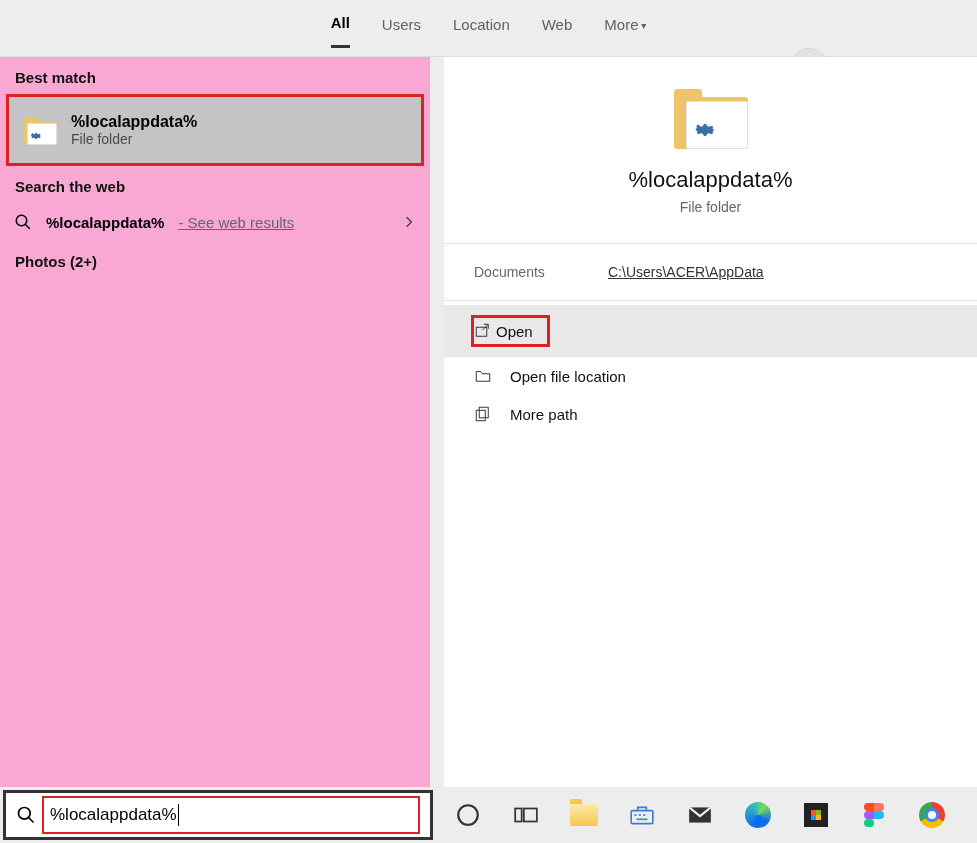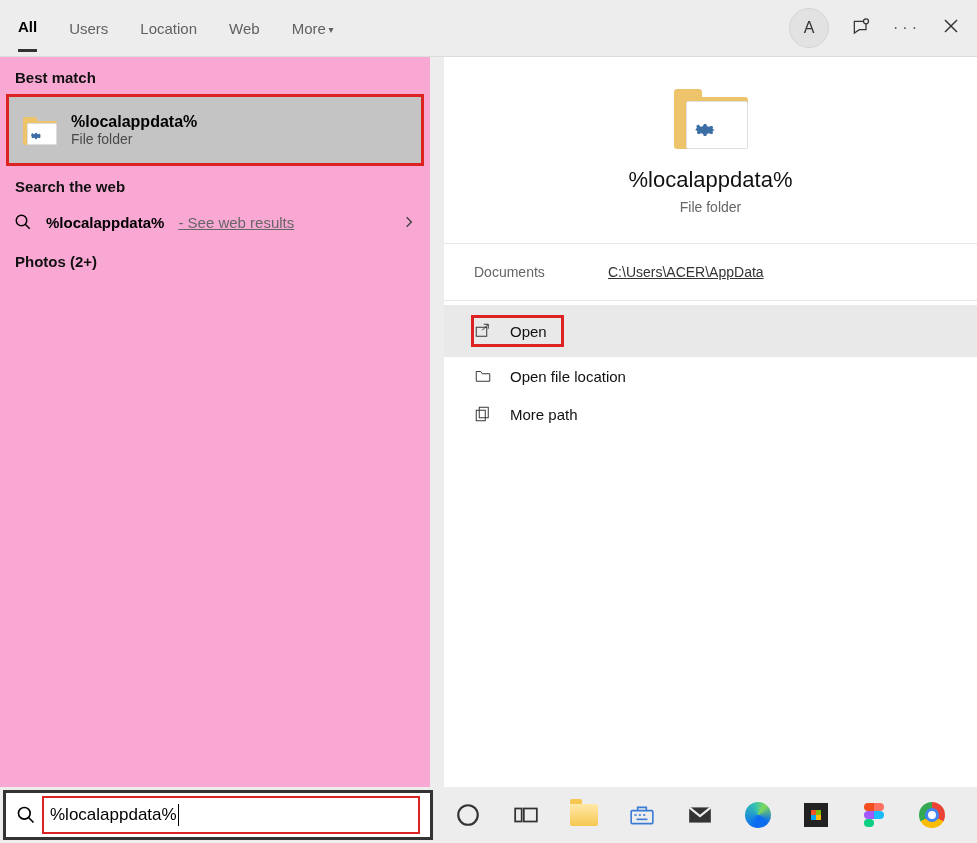--- a/index.html
+++ b/index.html
@@ -1,19 +1,19 @@
 <!DOCTYPE html>
 <html><head>
 <meta charset="utf-8">
 <style>
   * { box-sizing: border-box; margin: 0; padding: 0; font-family: "Segoe UI", Arial, sans-serif; }
   body { width: 977px; height: 843px; background: #ededed; overflow: hidden; position: relative; }
 
   
-  .topbar { height: 57px; display: flex; align-items: center; padding: 0 18px; border-bottom: 1px solid #dcdcdc; }
+  .topbar { height: 57px; display: flex; align-items: center; padding: 0 18px; border-bottom: 1px solid #dcdcdc; flex-direction: column; }
   .tabs { display: flex; gap: 32px; align-items: center; }
   .tab { font-size: 15px; color: #616161; cursor: pointer; padding-bottom: 14px; padding-top: 14px;}
   .tab.active { color: #000; font-weight: 600; border-bottom: 3px solid #333; }
   .tab.more::after { content: " ▾"; font-size: 10px; vertical-align: middle; }
   .topbar-right { margin-left: auto; display: flex; align-items: center; gap: 22px; }
   .avatar { width: 40px; height: 40px; border-radius: 50%; background: #e2e2e2; display:flex; align-items:center; justify-content:center; font-size:16px; color:#333; border:1px solid #d5d5d5;}
   .topicon { width:20px; height:20px; color:#333; }
   .dots { letter-spacing: 4px; font-size:16px; color:#555; }
   .close-x svg { width:16px; height:16px; stroke:#333; }
 
@@ -60,21 +60,21 @@
   .preview-sub { font-size:14px; color:#666; }
 
   .location-row { display:flex; padding: 20px 30px; border-bottom:1px solid #e6e6e6; font-size:14px;}
   .location-row .lab { color:#666; width:134px;}
   .location-row .val { color:#333; text-decoration: underline; cursor:pointer;}
 
   .action-list { padding-top: 4px; }
   .action-item { display:flex; align-items:center; gap:18px; padding: 10px 30px; font-size:15px; color:#111; cursor:pointer;}
   .action-item.selected { background:#e9e9e9; }
   .action-item svg { width:18px; height:18px; stroke:#333; fill:none; stroke-width:1.3;}
-  .open-highlight { border: 3px solid #d22; display:inline-flex; align-items:center; gap:18px; padding:4px 14px 4px 0; margin-left:-3px;}
+  .open-highlight { border: 3px solid #d22; display:inline-flex; align-items:center; gap:4px; padding:4px 14px 4px 0; margin-left:-3px;}
 
   
   .bottom { position:absolute; bottom:0; left:0; right:0; height:56px; display:flex; align-items:stretch; }
   .search-wrap { width:430px; background:#fff; border:3px solid #333; display:flex; align-items:center; padding:0 10px; margin:3px;}
   .search-input-box { border:2px solid #d22; margin-left:6px; flex:1; height:38px; display:flex; align-items:center; padding:0 6px;}
   .search-input-box span { font-size:17px; color:#000; }
   .caret { display:inline-block; width:1px; height:22px; background:#000; margin-left:1px; animation: blink 1s steps(1) infinite;}
   @keyframes blink { 50% { opacity:0; } }
 
   .taskbar { flex:1; background:#ededed; display:flex; align-items:center; gap:30px; padding-left:18px;}

